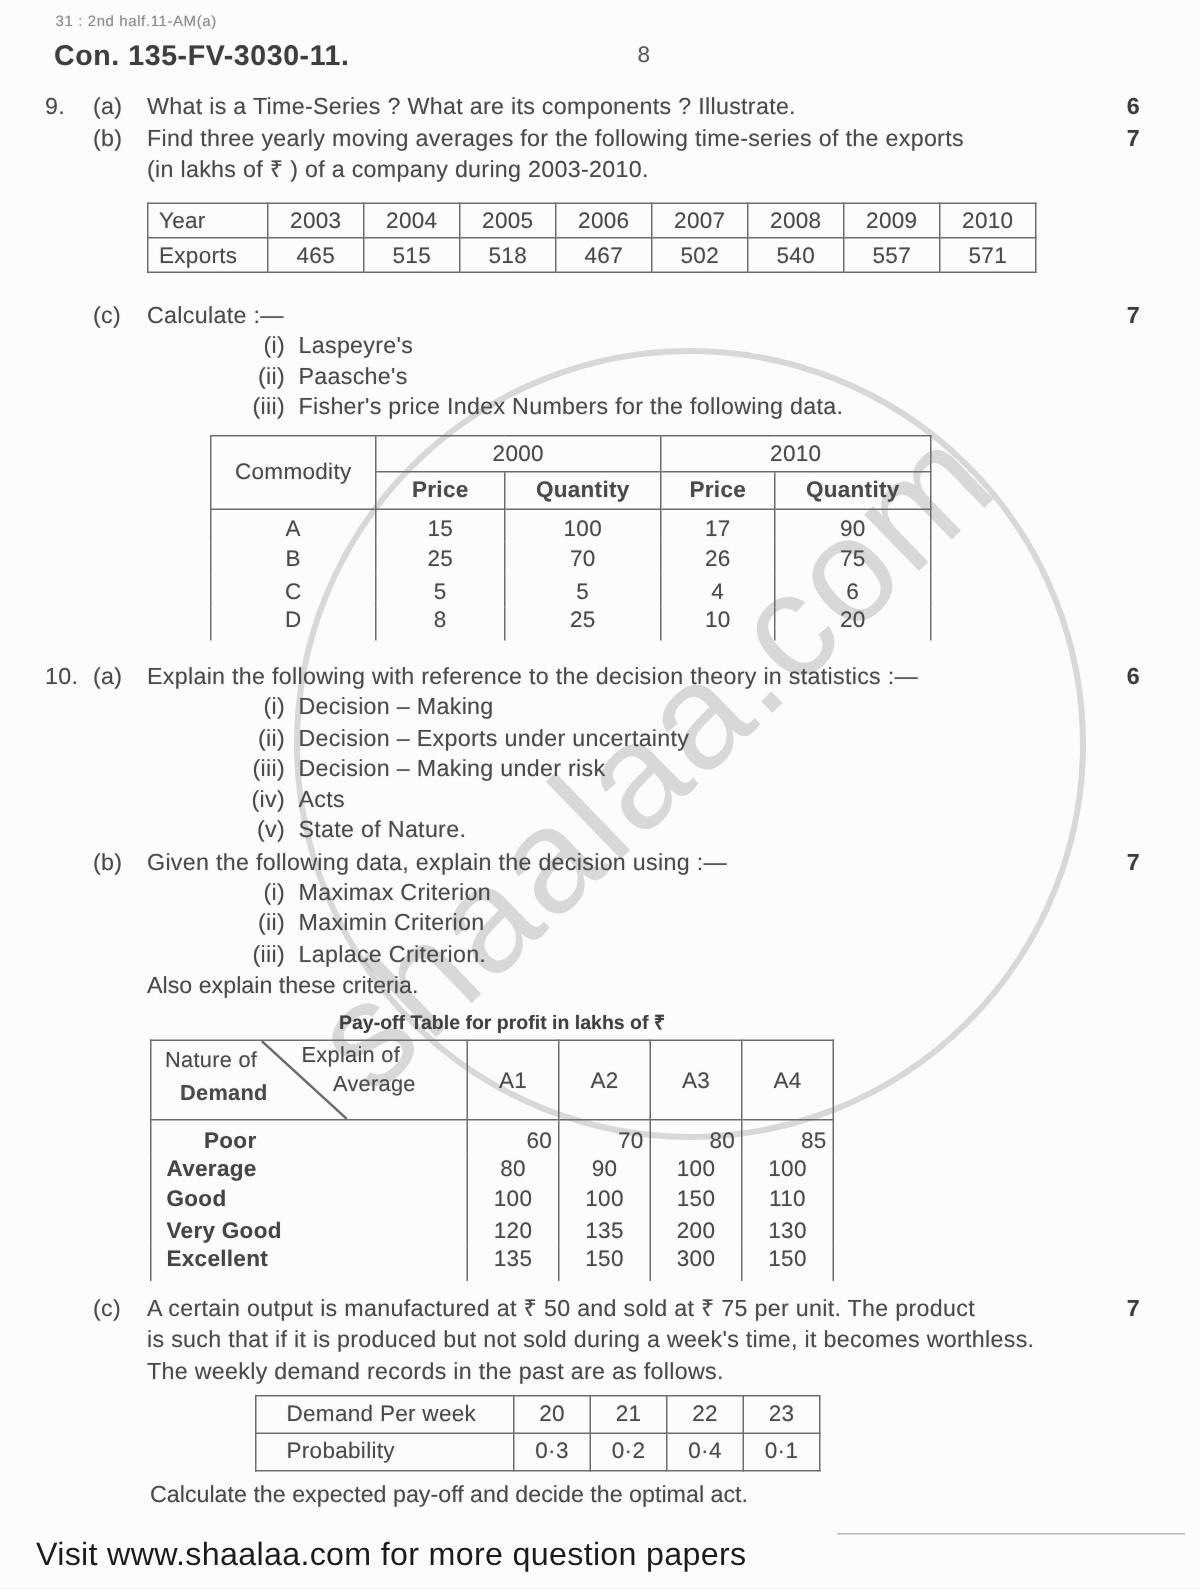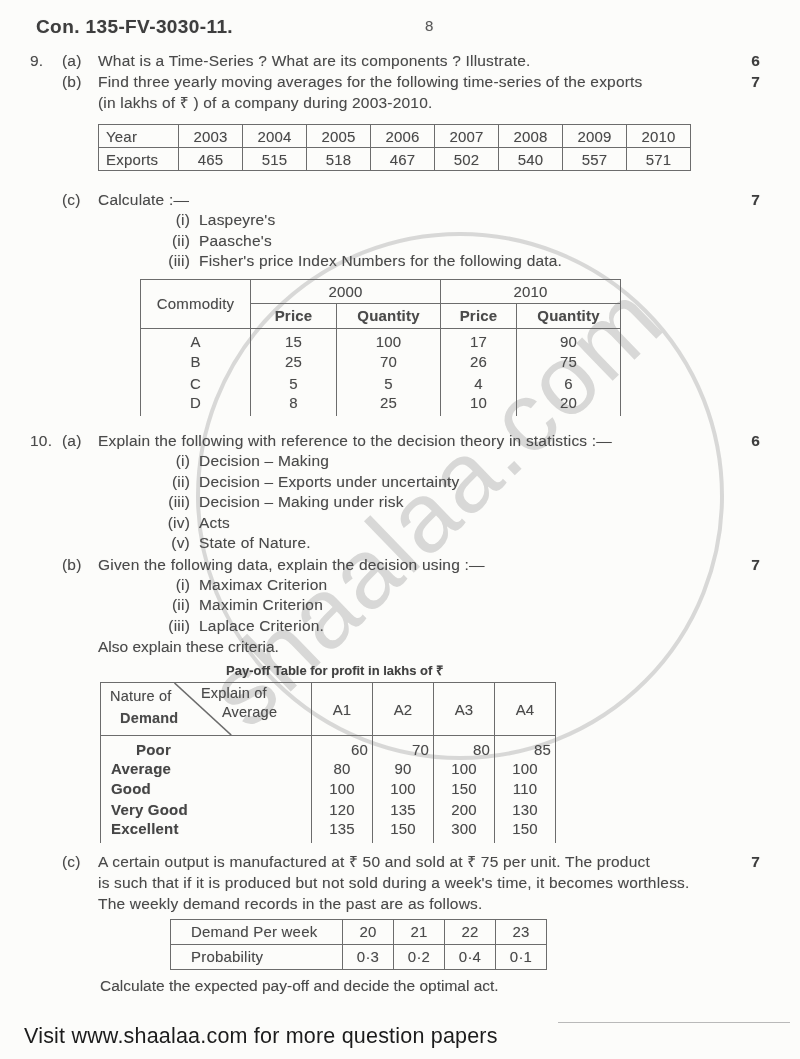--- a/index.html
+++ b/index.html
@@ -107,20 +107,21 @@
 
 <div class="page">
 
   <div class="watermark">
     <div class="wm-circle"></div>
     <div class="wm-text">shaalaa.com</div>
   </div>
 
   <div class="content">
 
+    <div class="scan-note">31 : 2nd half.11-AM(a)</div>
 
     <div class="exam-header">
       <span>Con. 135-FV-3030-11.</span>
       <span class="page-num">8</span>
     </div>
 
     <div class="qrow mt12">
       <span class="qnum">9.</span>
       <span class="qlabel">(a)</span>
       <span class="qbody">What is a Time-Series ? What are its components ? Illustrate.</span>

